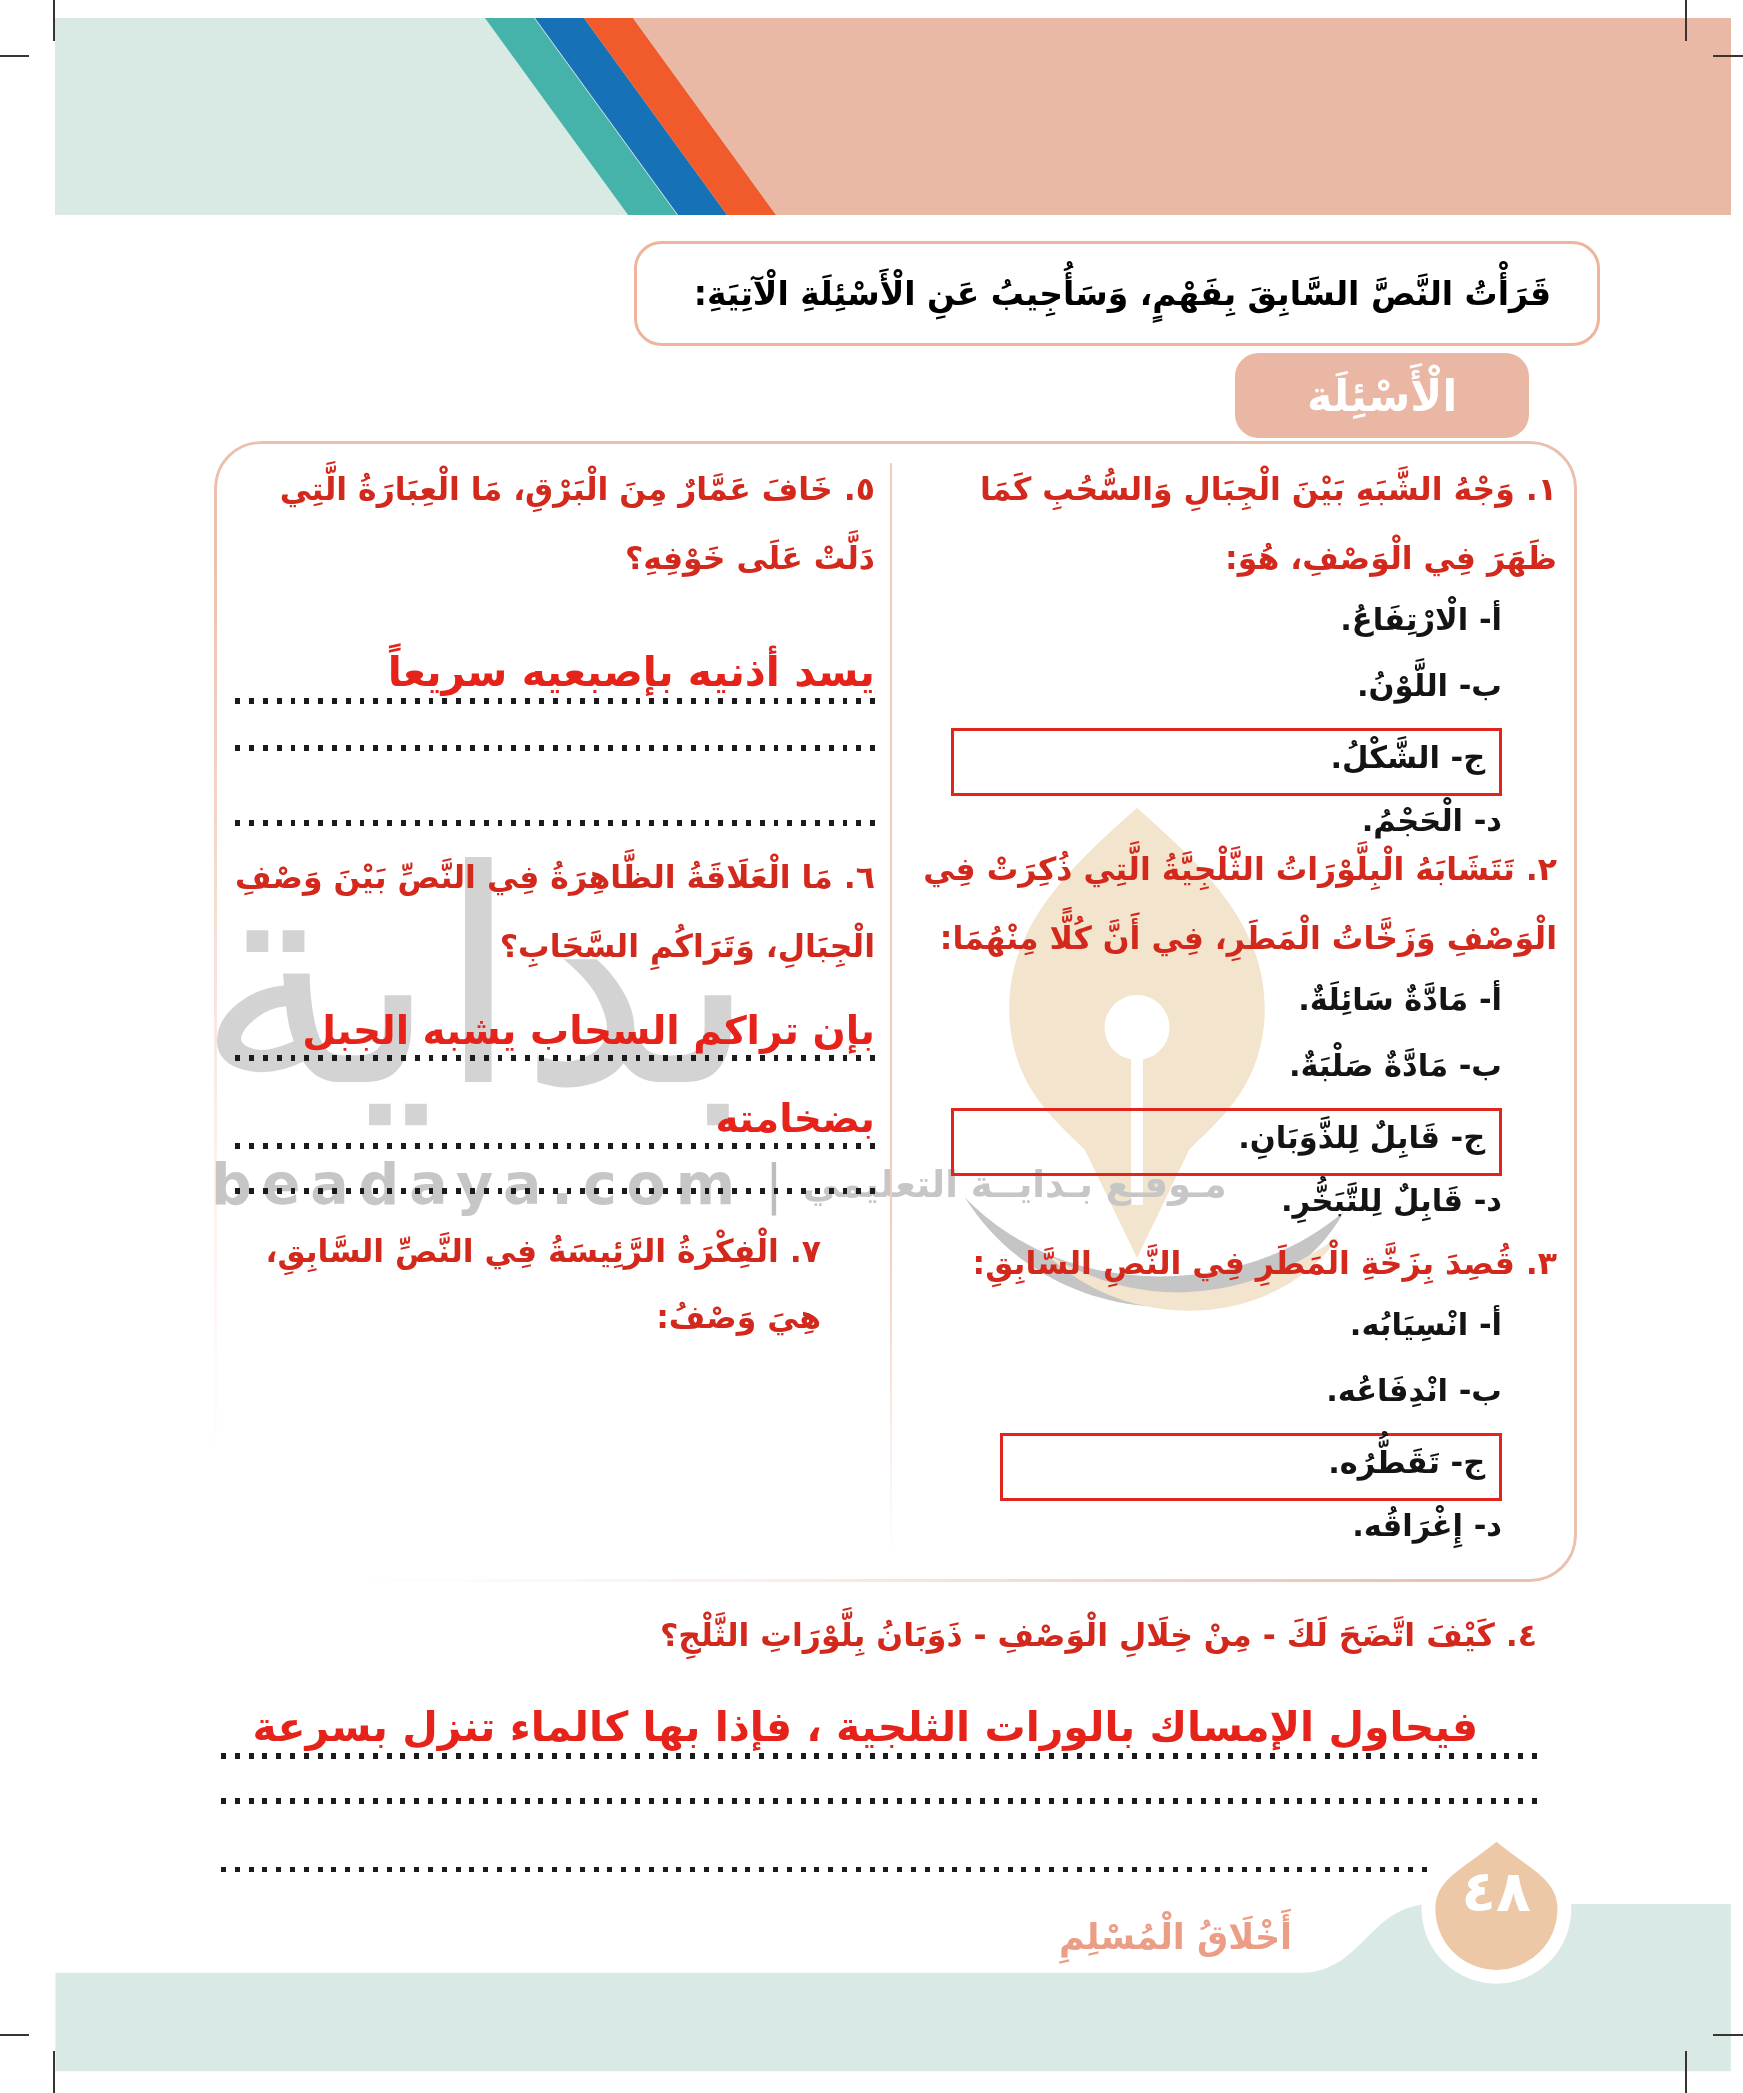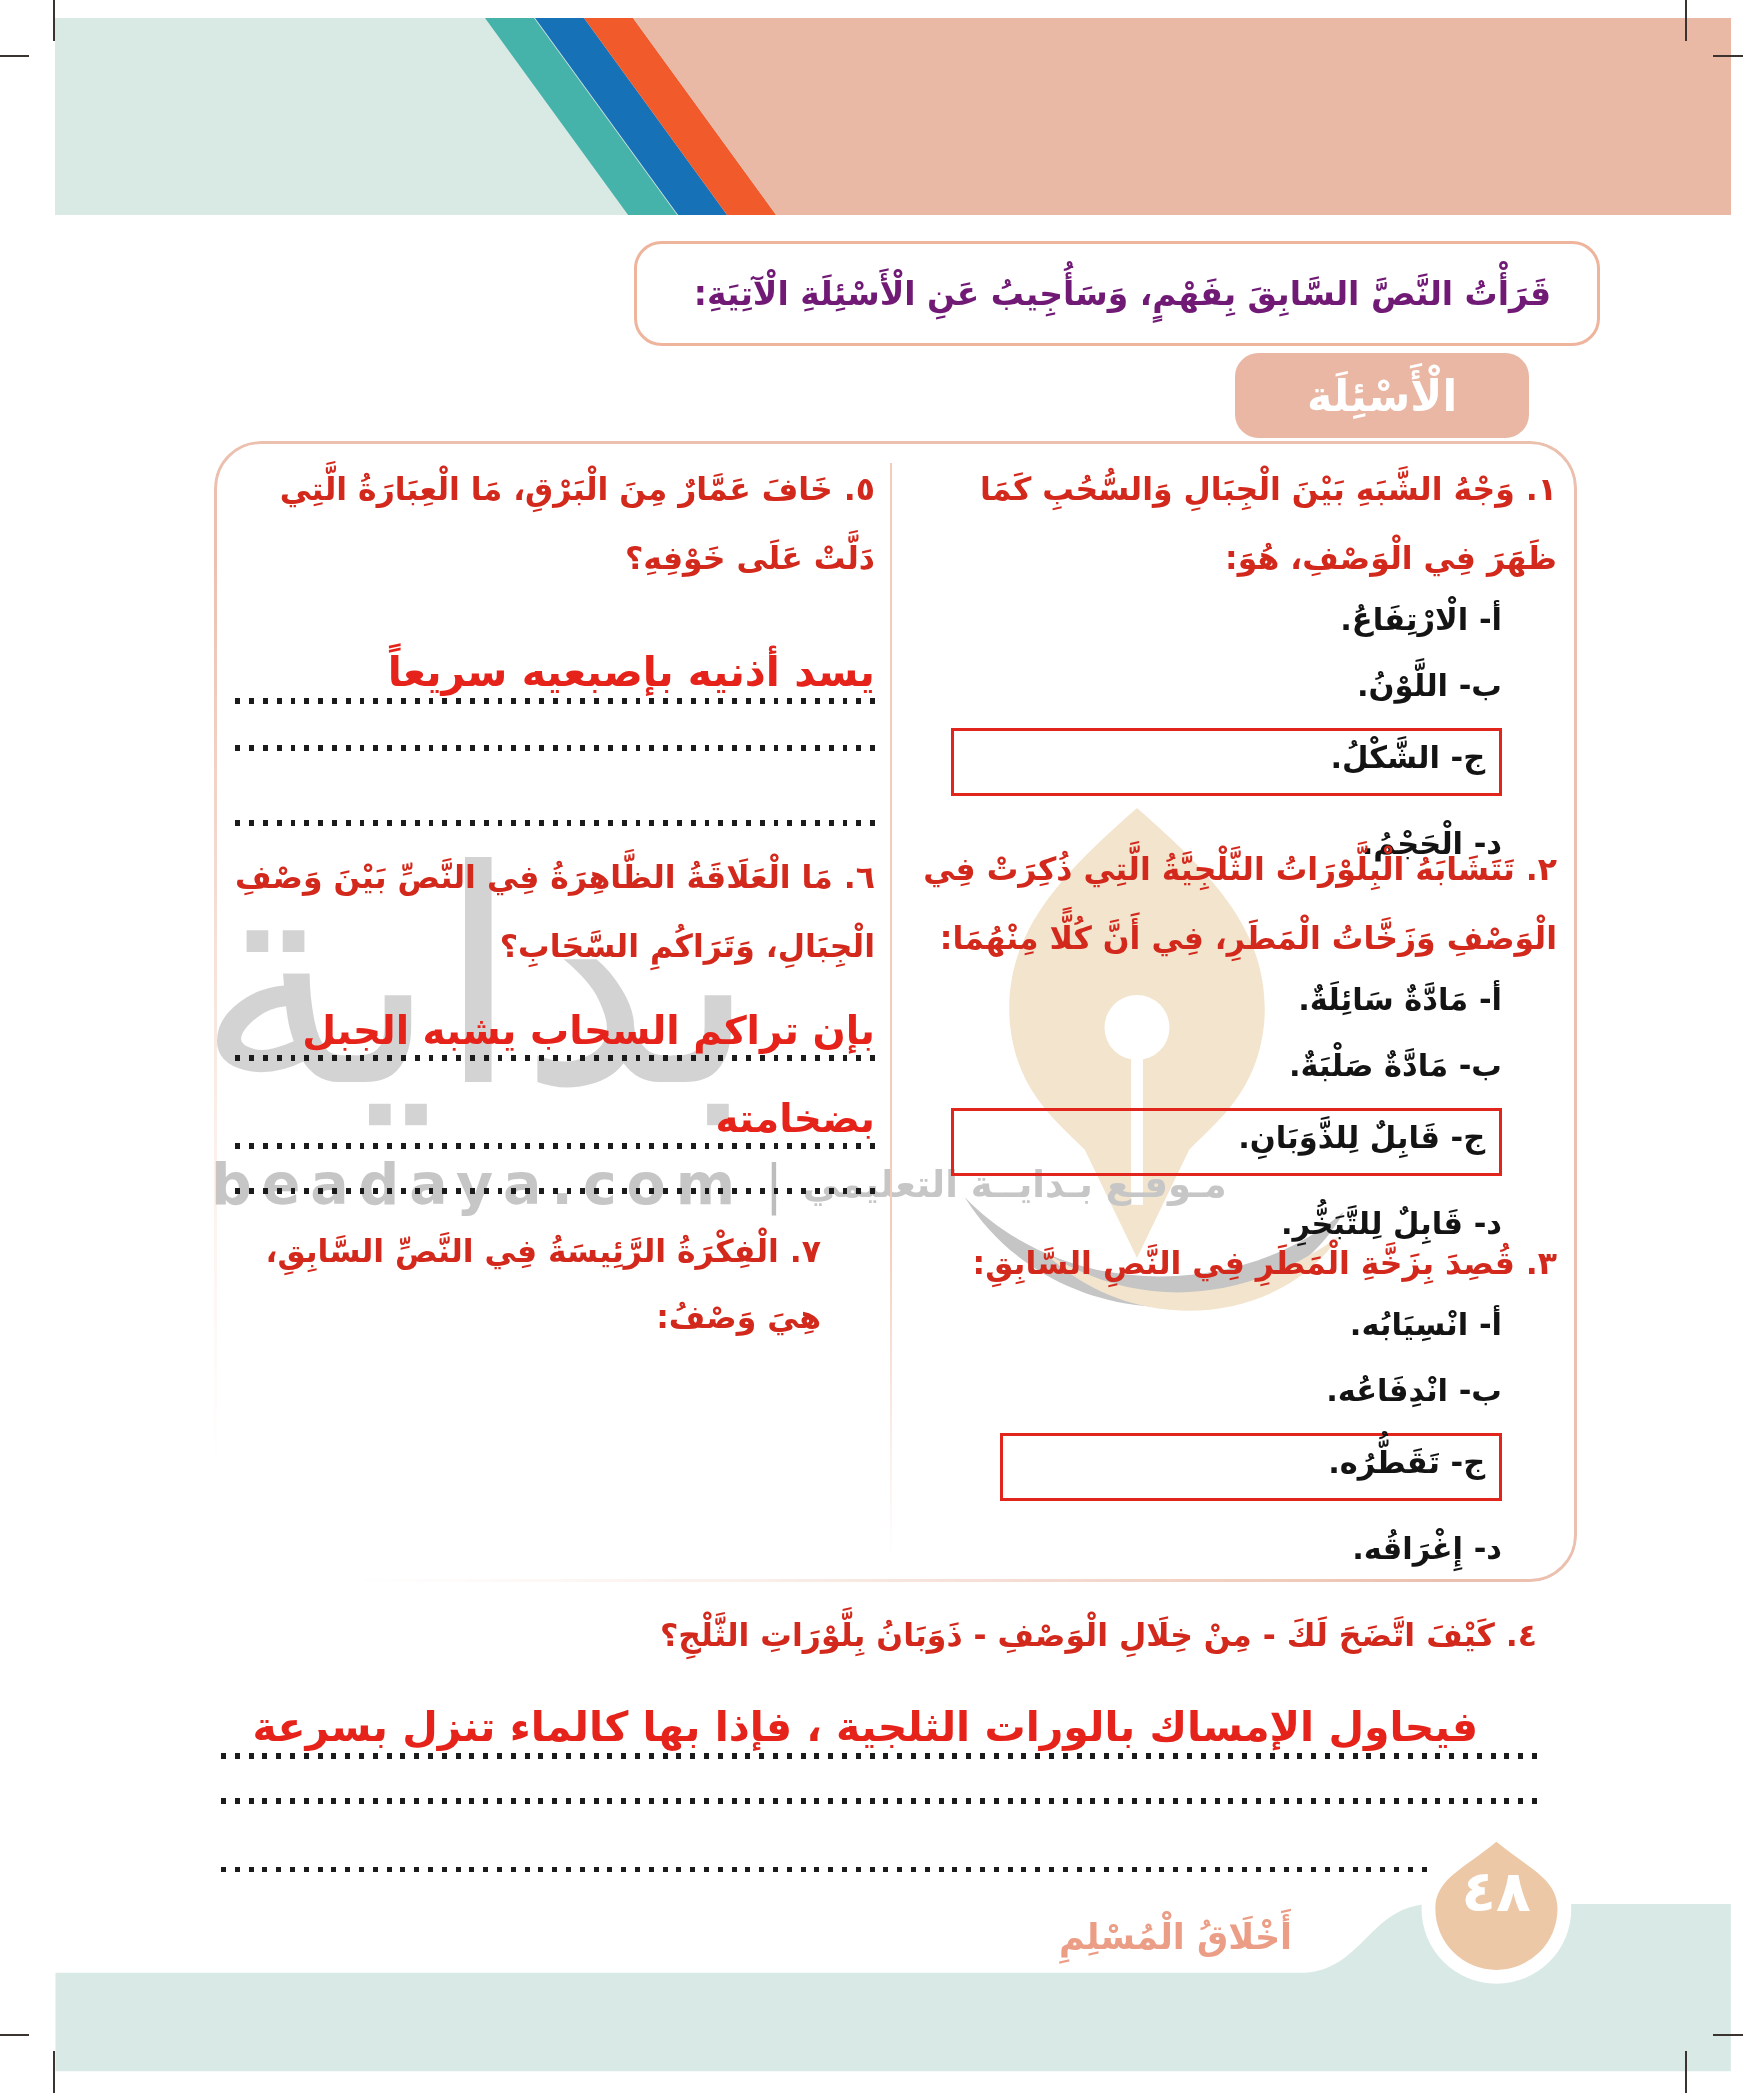--- a/index.html
+++ b/index.html
@@ -10,21 +10,21 @@
   
   #top-band{position:absolute;left:56px;top:17.7px;width:1676px;height:197px;background:#d9e9e4;overflow:hidden;z-index:1;}
   .stripe{position:absolute;top:0;height:197px;transform:skewX(36deg);transform-origin:0 0;}
   #stripe-teal{left:430px;width:49px;background:#45b3aa;}
   #stripe-blue{left:480px;width:49px;background:#1671b6;}
   #stripe-orange{left:529px;width:49px;background:#f15b2b;}
   #stripe-salmon{left:578px;width:1281px;background:#e9b9a6;}
   
   #intro-box{position:absolute;left:635px;top:241px;width:960px;height:99px;border:3.9px solid #eeb49c;
              border-radius:27.6px;z-index:2;display:flex;align-items:center;justify-content:center;}
-  #intro-box .t{font-size:33px;font-weight:bold;color:#701a75;white-space:nowrap;margin-left:11px;}
+  #intro-box .t{font-size:33px;font-weight:bold;color:#000000;white-space:nowrap;margin-left:11px;}
   
   #badge{position:absolute;left:1236px;top:353px;width:294px;height:85px;background:#e9b7a3;border-radius:23.6px;
          z-index:6;display:flex;align-items:center;justify-content:center;}
   #badge .t{font-size:43px;font-weight:bold;color:#ffffff;}
   
   #main-box{position:absolute;left:215px;top:441px;width:1357px;height:1135px;border:3px solid #ecc0ae;
             border-radius:47px;z-index:2;
             -webkit-mask-image:linear-gradient(to bottom left,#000 55%,rgba(0,0,0,.25) 80%,transparent 95%);
             mask-image:linear-gradient(to bottom left,#000 55%,rgba(0,0,0,.25) 80%,transparent 95%);}
   #col-divider{position:absolute;left:891px;top:463px;width:2px;height:1093px;z-index:2;
@@ -36,21 +36,21 @@
   #wm-line{position:absolute;left:212px;top:1151px;width:1044px;z-index:1;direction:ltr;
            display:flex;align-items:center;gap:20px;color:#c6c6c6;}
   #wm-line .site{font-size:57px;font-weight:bold;letter-spacing:9.9px;}
   #wm-line .sep{font-size:53px;font-weight:normal;color:#bdbdbd;}
   #wm-line .tag{font-size:37px;font-weight:bold;direction:rtl;}
   
   .qblock{position:absolute;z-index:3;direction:rtl;text-align:right;}
   .qtitle{font-size:31.5px;font-weight:bold;color:#d3281c;line-height:2.2;}
   .opts{padding-right:55px;margin-top:3.9px;}
   .opt{font-size:30.5px;font-weight:bold;color:#141414;line-height:1.5;margin-bottom:19.7px;}
-  .boxed{border:3.9px solid #e2251c;padding:3.9px 13.8px 11.8px 19.7px;margin-top:3.9px;margin-bottom:25px;margin-left:0;}
+  .boxed{border:3.9px solid #e2251c;padding:3.9px 13.8px 11.8px 19.7px;margin-top:3.9px;margin-bottom:2px;margin-left:0;}
   .w520{width:512px;margin-left:-25.6px;}
   .w470{width:463px;margin-left:-25.6px;}
   .w270{width:266px;margin-left:-17.7px;}
   .red-ans{color:#e6231a;font-weight:bold;position:relative;z-index:1;}
   .dots{height:5.9px;background:repeating-linear-gradient(to left,#1b1b1b 0 4.9px,transparent 4.9px 13.8px);}
   .ansrow{position:relative;}
   .ansrow .dots{position:absolute;left:0;right:0;bottom:5.9px;}
   .ansrow{display:flex;align-items:flex-end;padding-bottom:13.8px;}
   
   #footer-svg{position:absolute;left:0;top:1832px;z-index:4;}

